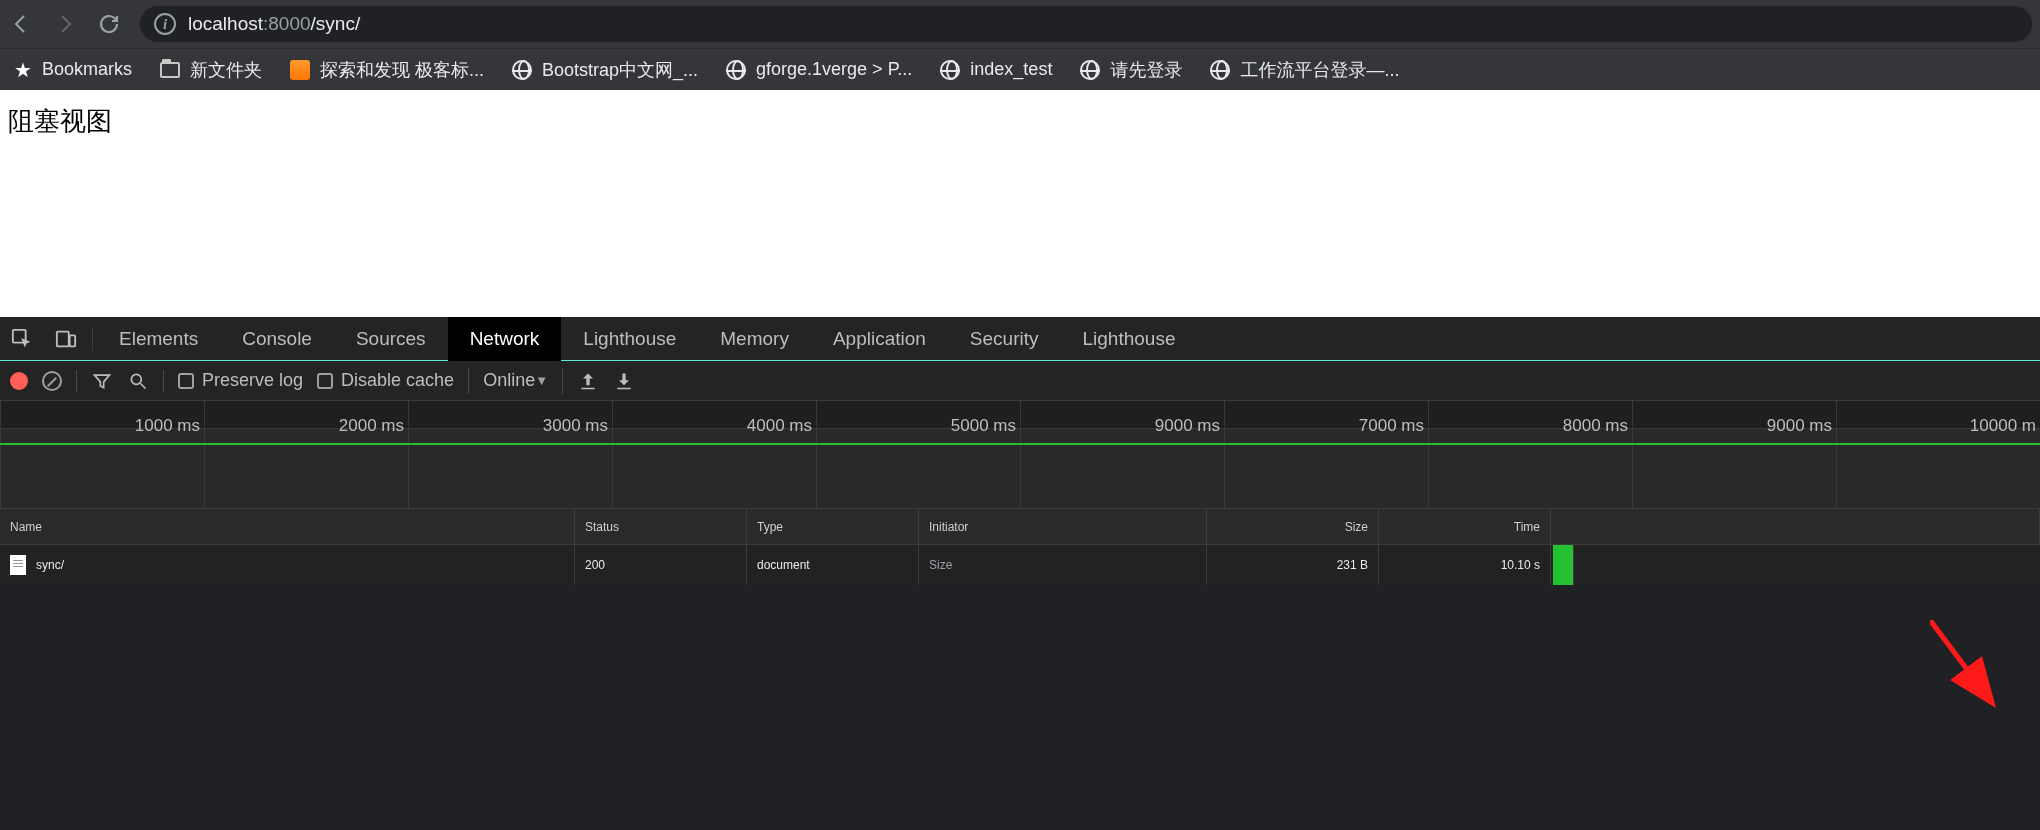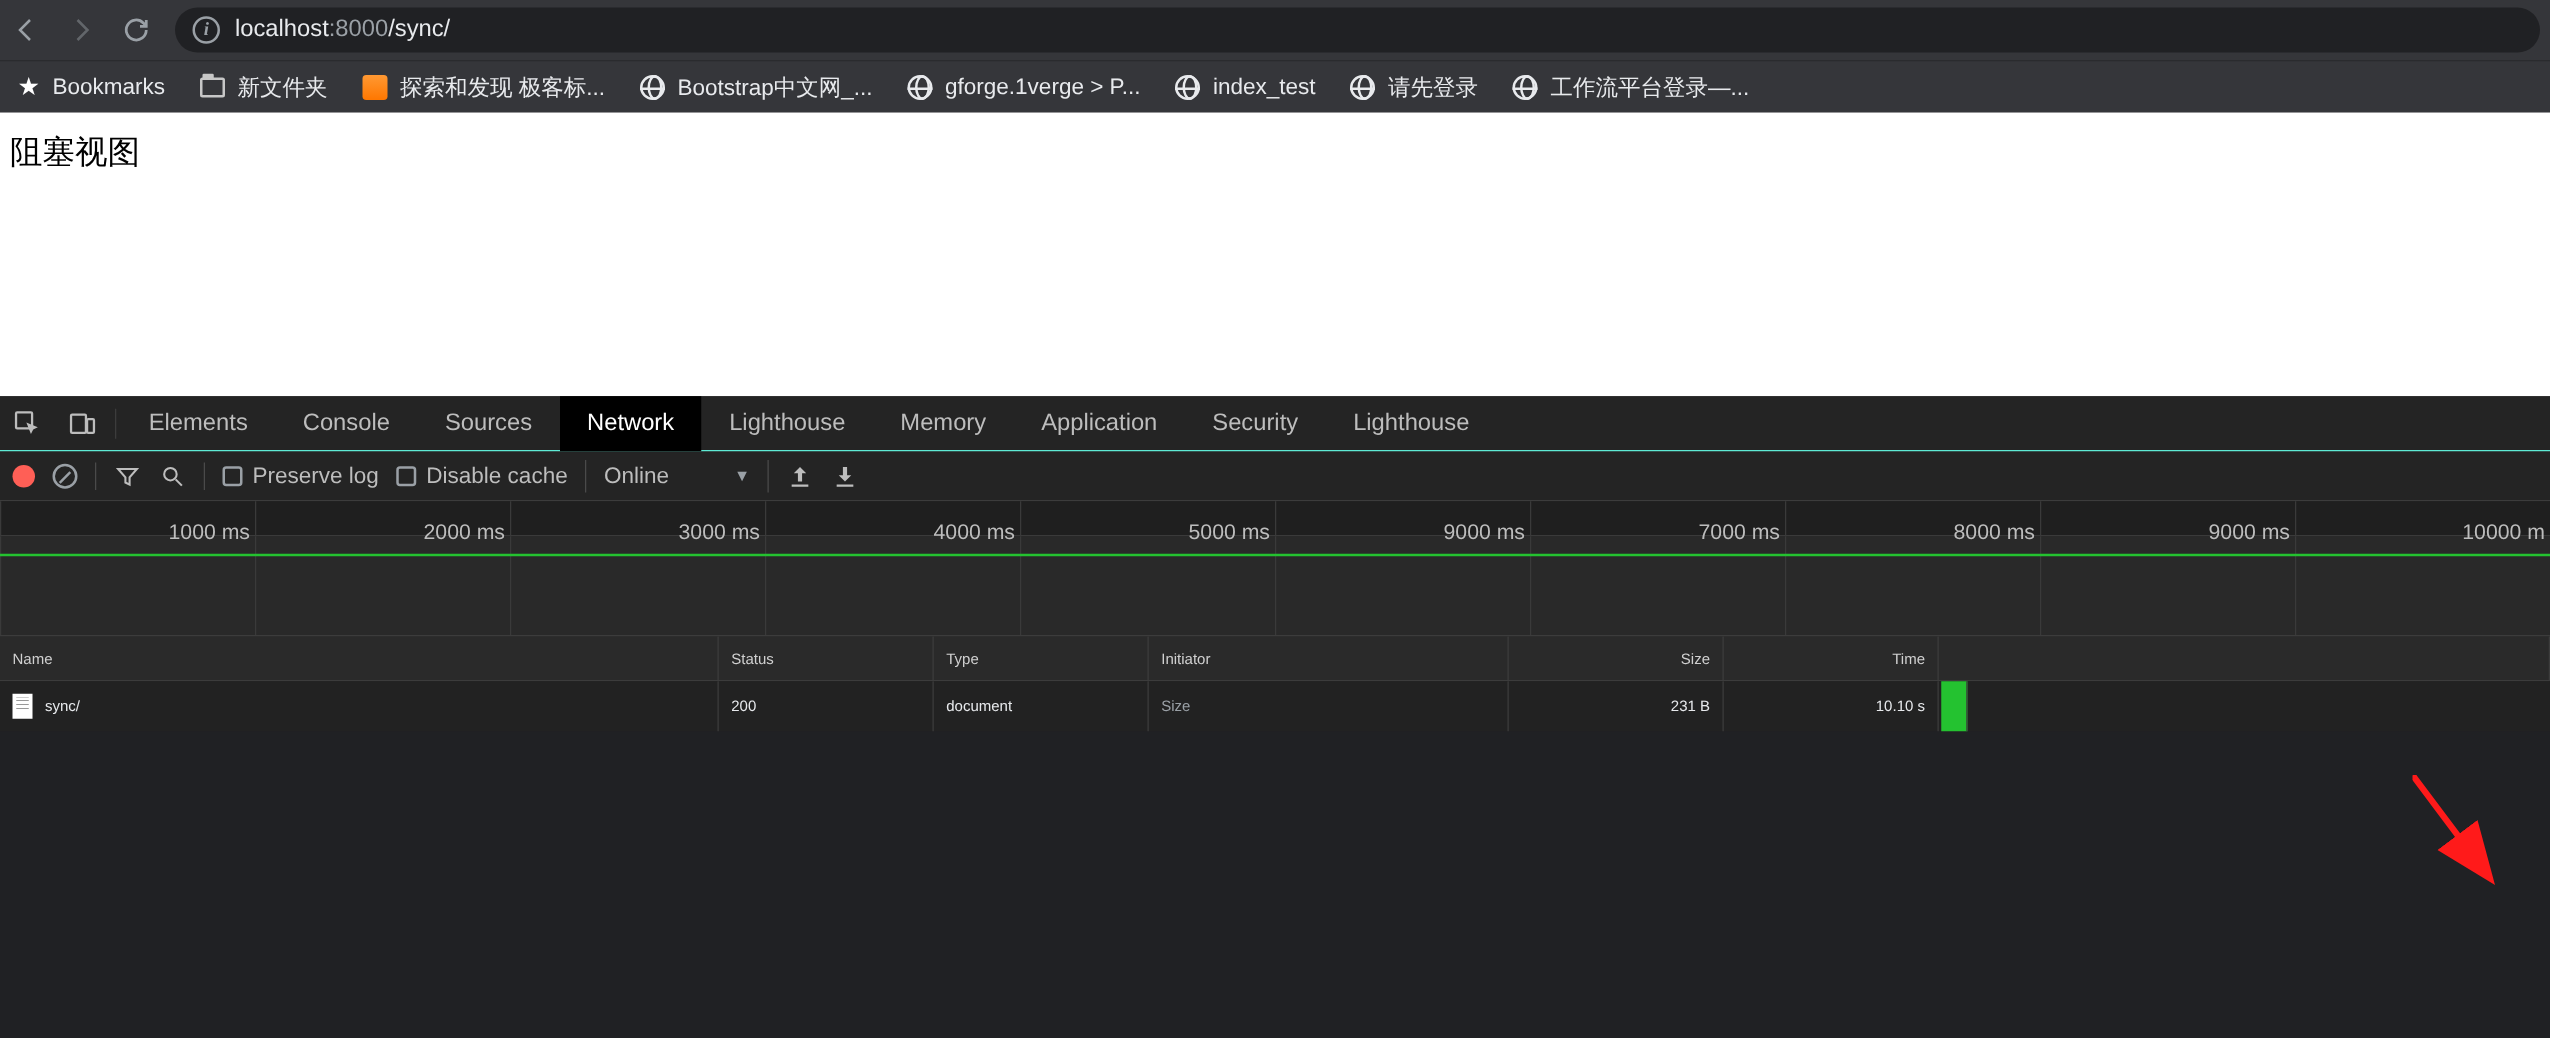--- a/index.html
+++ b/index.html
@@ -118,21 +118,21 @@
     gap:14px;padding:0 10px;font-size:18px;color:#bdbdbd;
   }
   .record-dot{width:18px;height:18px;border-radius:50%;background:#ff5f56;}
   .nosign{width:20px;height:20px;border:2px solid #9aa0a6;border-radius:50%;position:relative;}
   .nosign::after{content:"";position:absolute;left:2px;right:2px;top:50%;height:2px;background:#9aa0a6;transform:rotate(-45deg);}
   .vsep{width:1px;height:22px;background:#4a4a4a;}
   .tool-icon{width:22px;height:22px;display:flex;align-items:center;justify-content:center;color:#bdbdbd;}
   .tool-icon svg{width:20px;height:20px;}
   .chk{display:flex;align-items:center;gap:8px;}
   .chk-box{width:16px;height:16px;border:2px solid #9aa0a6;border-radius:3px;}
-  .throttle{display:flex;align-items:center;gap:52px;padding:0 14px;border-left:1px solid #4a4a4a;border-right:1px solid #4a4a4a;height:26px;}
+  .throttle{display:flex;align-items:center;padding:0 14px;border-left:1px solid #4a4a4a;border-right:1px solid #4a4a4a;height:26px;}
   .throttle-caret{color:#9aa0a6;font-size:13px;}
   
   .overview{
     height:108px;border-bottom:1px solid #3c3c3c;position:relative;background:#292929;
   }
   .ov-ruler{height:28px;display:flex;border-bottom:1px solid #3a3a3a;background:#1f1f1f;}
   .ov-tick{flex:1;position:relative;border-left:1px solid #3a3a3a;font-size:17px;color:#bdbdbd;}
   .ov-tick span{position:absolute;right:4px;top:15px;}
   .ov-green{position:absolute;left:0;right:0;top:42px;height:2px;background:#24c230;}
   .ov-cols{position:absolute;left:0;right:0;top:28px;bottom:0;display:flex;}

